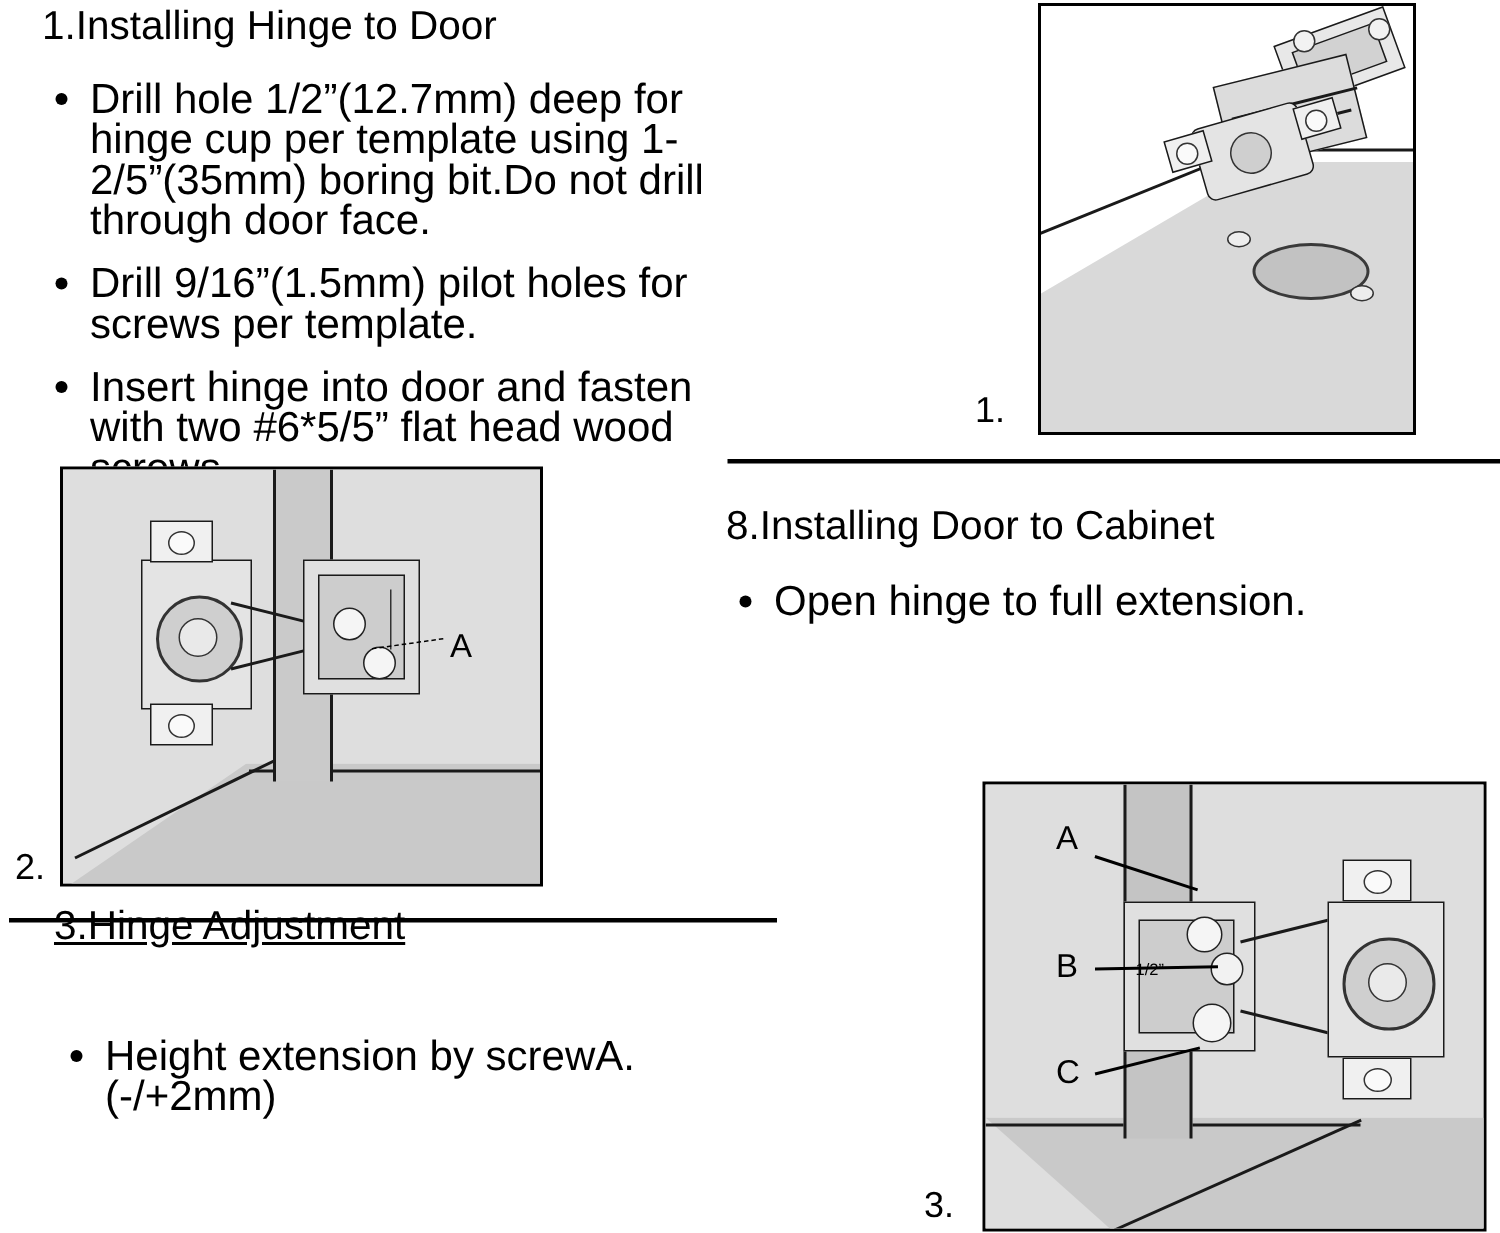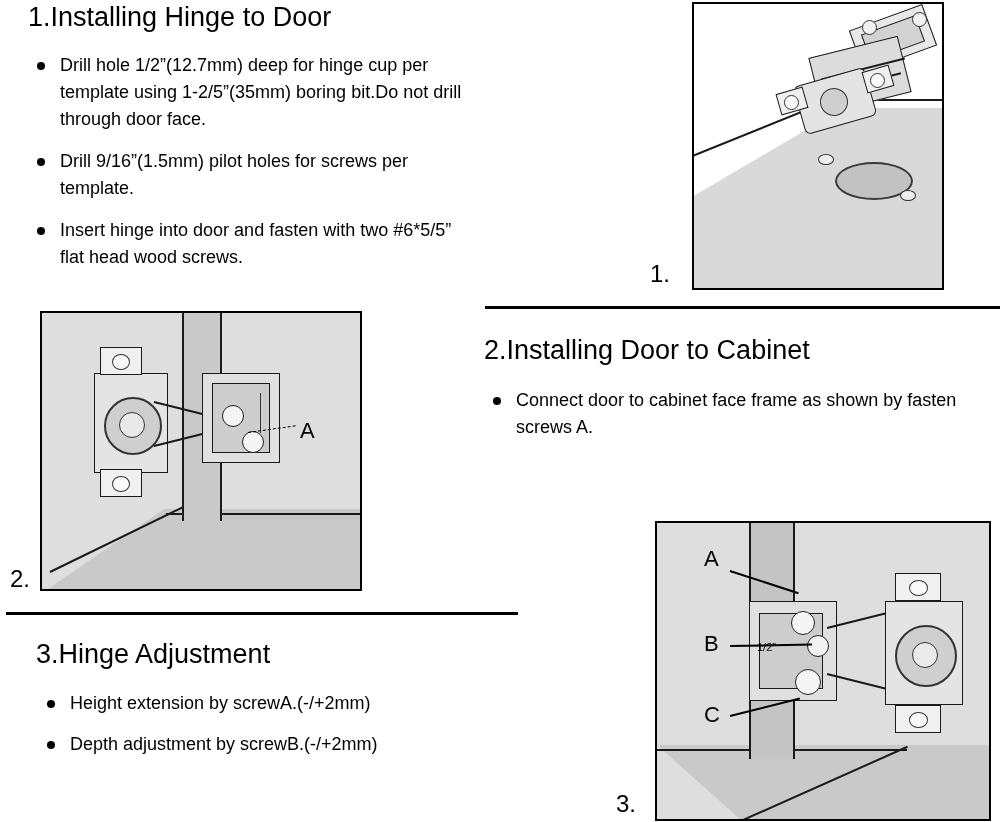--- a/index.html
+++ b/index.html
@@ -32,21 +32,21 @@
   }
   .bullet-list {
     position: absolute;
     list-style: none;
     margin: 0;
     padding: 0;
   }
   .bullet-item {
     position: relative;
     padding-left: 30px;
-    font-size: 18px;
+    font-size: 28px;
     line-height: 27px;
     margin-bottom: 15px;
   }
   .bullet-item::before {
     content: "";
     position: absolute;
     left: 7px;
     top: 10px;
     width: 8px;
     height: 8px;
@@ -143,24 +143,24 @@
       <div style="position:absolute; left:-8px; top:79px; width:13px; height:13px; border:1.6px solid #333; border-radius:50%; background:#fafafa;"></div>
       <div class="ol" style="left:72px; top:52px; width:28px; height:22px; background:#efefef; transform: rotate(-16deg);"></div>
       <div style="position:absolute; left:78px; top:57px; width:13px; height:13px; border:1.6px solid #333; border-radius:50%; background:#fafafa;"></div>
     </div>
   </div>
 
   <div class="fig-label" style="left:650px; top:260px;">1.</div>
 
   <div class="hrule" style="left:485px; top:306px; width:515px;"></div>
 
-  <div class="section-title" style="left:484px; top:335px;">2.Installing Door to Cabinet</div>
+  <div class="section-title" style="left:484px; top:335px;">8.Installing Door to Cabinet</div>
 
   <ul class="bullet-list" style="left:486px; top:387px; width:505px;">
-    <li class="bullet-item">Connect door to cabinet face frame as  shown  by fasten screws A.</li>
+    <li class="bullet-item">Open hinge to full extension.</li>
   </ul>
 
   <div class="figure-box" id="fig2" style="left:40px; top:311px; width:322px; height:280px;">
 
     <div class="shade" style="left:0; top:0; width:100%; height:100%; background:#dedede;"></div>
 
     <div class="shade" style="left:0; top:196px; width:322px; height:84px; background:#c9c9c9;
                 clip-path: polygon(0% 100%, 38% 0%, 100% 0%, 100% 100%);"></div>
     <div class="ln" style="left:8px; top:258px; width:165px; height:2px; transform: rotate(-26deg); transform-origin:left center;"></div>
     <div class="ln" style="left:124px; top:200px; width:200px; height:2px;"></div>
@@ -192,25 +192,24 @@
     <div style="position:absolute; left:218px; top:80px; width:14px; height:40px; border-left:1.4px solid #333;"></div>
   </div>
 
   <div class="leader" style="left:248px; top:432px; width:48px; transform: rotate(-8deg); transform-origin:left center;"></div>
   <div class="callout" style="left:300px; top:418px;">A</div>
 
   <div class="fig-label" style="left:10px; top:565px;">2.</div>
 
   <div class="hrule" style="left:6px; top:612px; width:512px;"></div>
 
-  <div class="section-title" style="left:36px; top:639px;">3.Hinge Adjustment</div>
+  <div class="section-title" style="left:36px; top:602px;text-decoration:underline;">3.Hinge Adjustment</div>
 
   <ul class="bullet-list" style="left:40px; top:690px; width:470px;">
     <li class="bullet-item tight">Height extension by screwA.(-/+2mm)</li>
-    <li class="bullet-item tight">Depth adjustment by screwB.(-/+2mm)</li>
   </ul>
 
   <div class="figure-box" id="fig3" style="left:655px; top:521px; width:336px; height:300px;text-align:right;">
 
     <div class="shade" style="left:0; top:0; width:100%; height:100%; background:#dedede;"></div>
 
     <div class="shade" style="left:0; top:222px; width:336px; height:78px; background:#c9c9c9;
                 clip-path: polygon(0% 0%, 100% 0%, 100% 100%, 26% 100%);"></div>
     <div class="ln" style="left:86px; top:296px; width:180px; height:2px; transform: rotate(-24deg); transform-origin:left center;"></div>
     <div class="ln" style="left:0px; top:226px; width:250px; height:2px;"></div>

